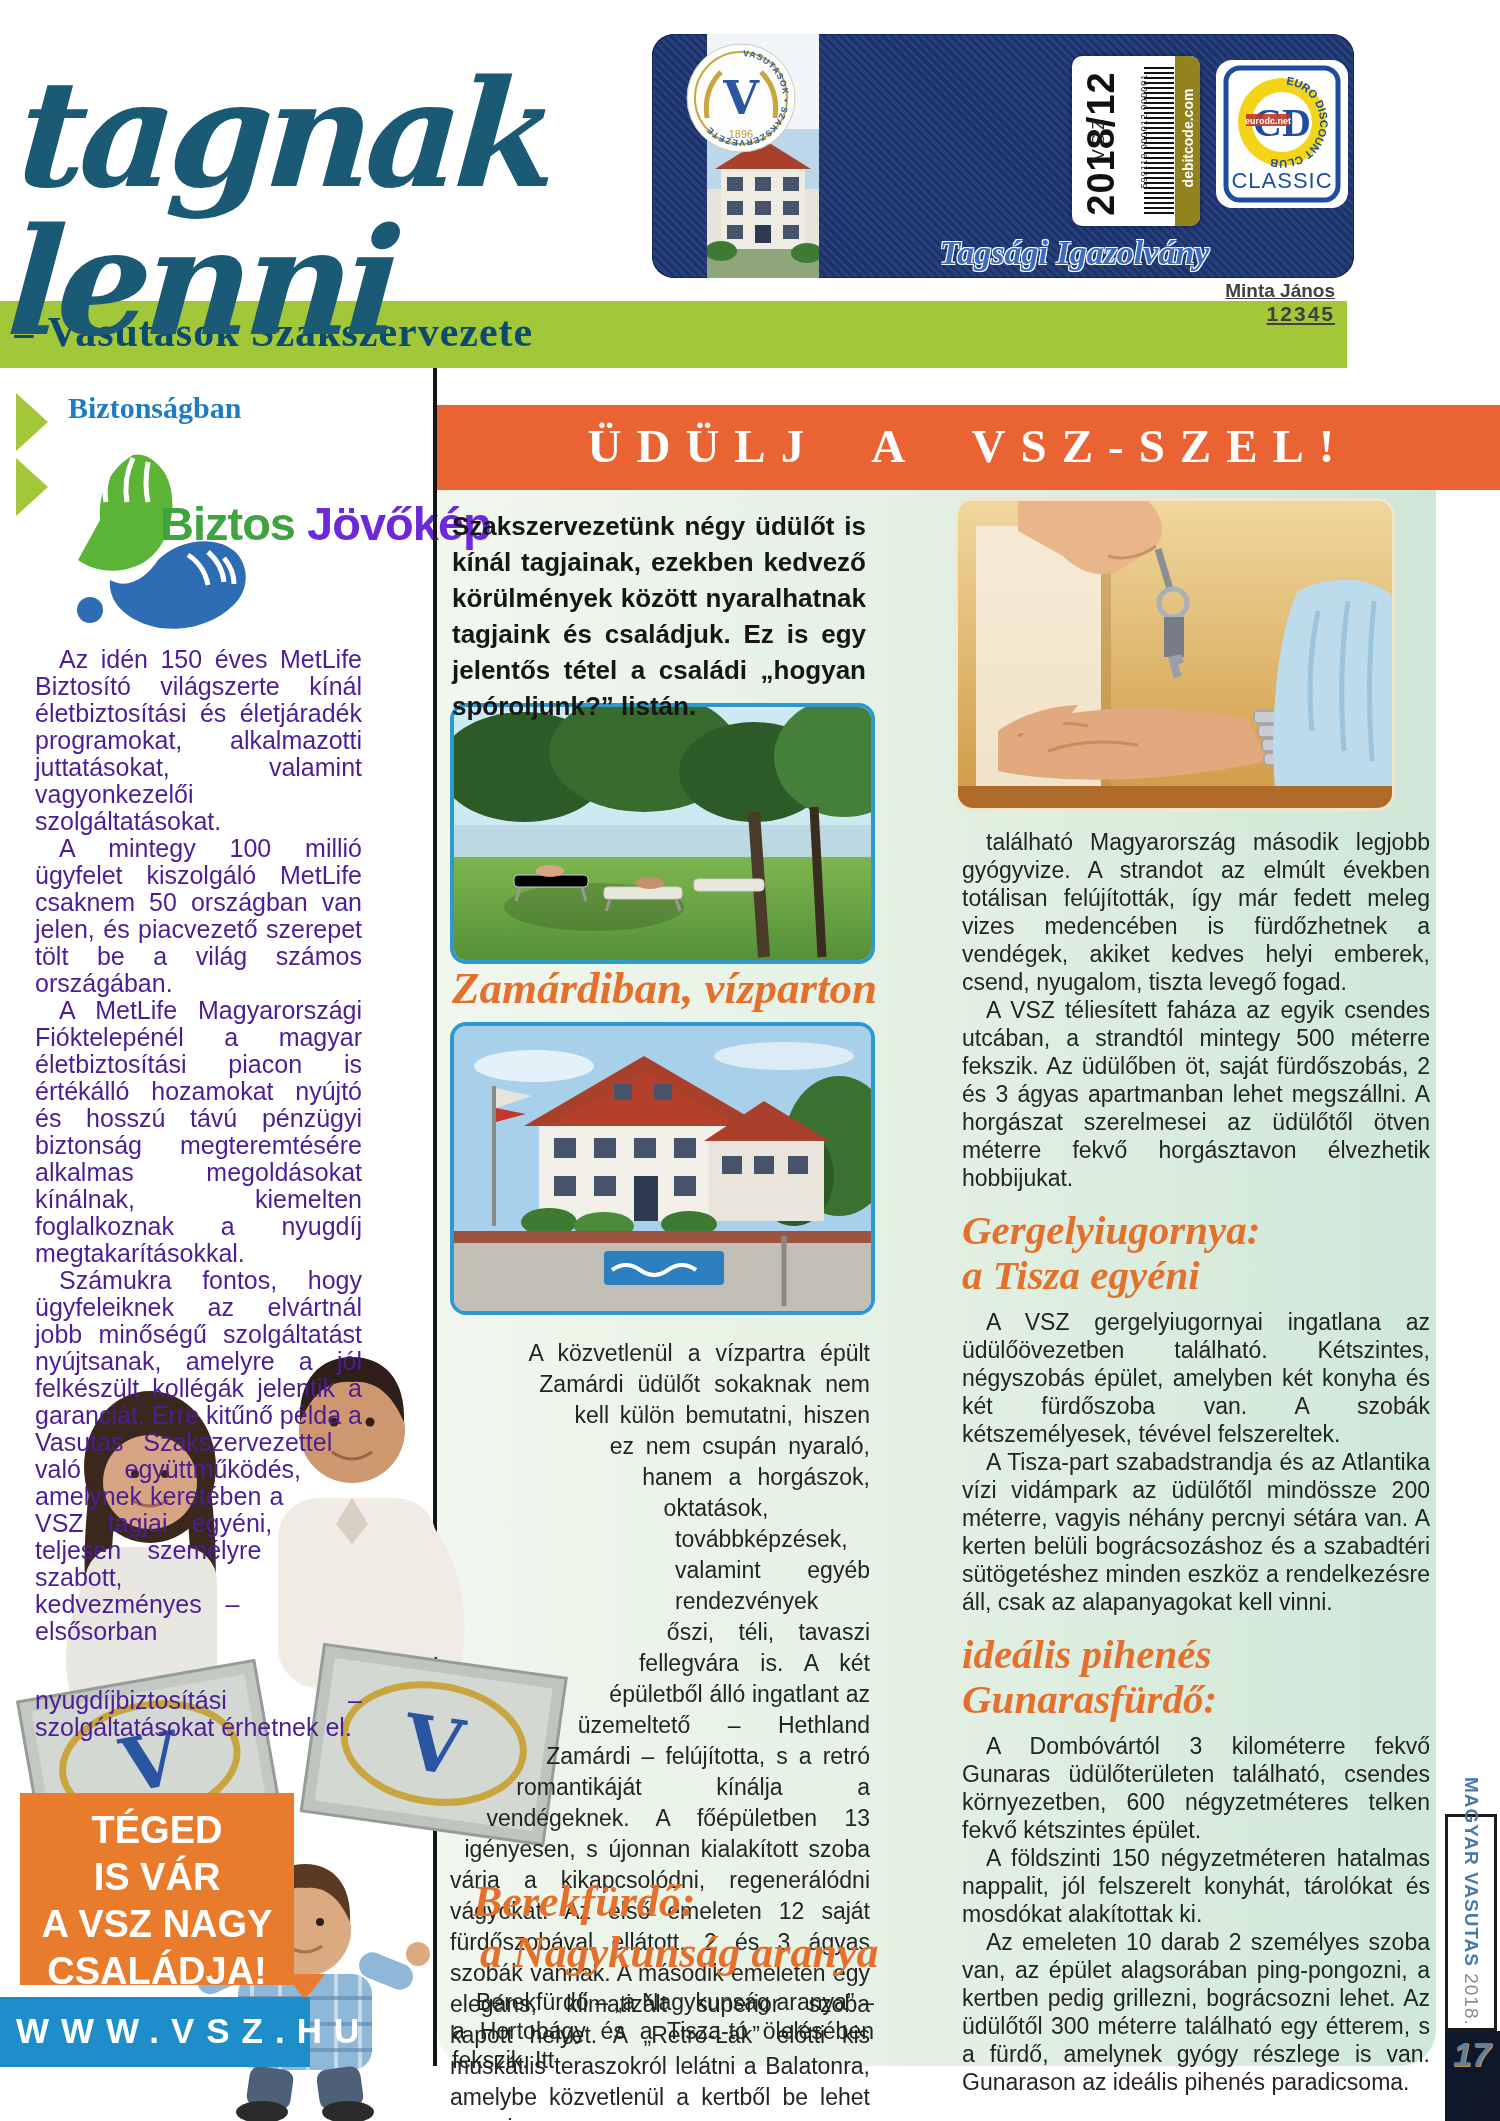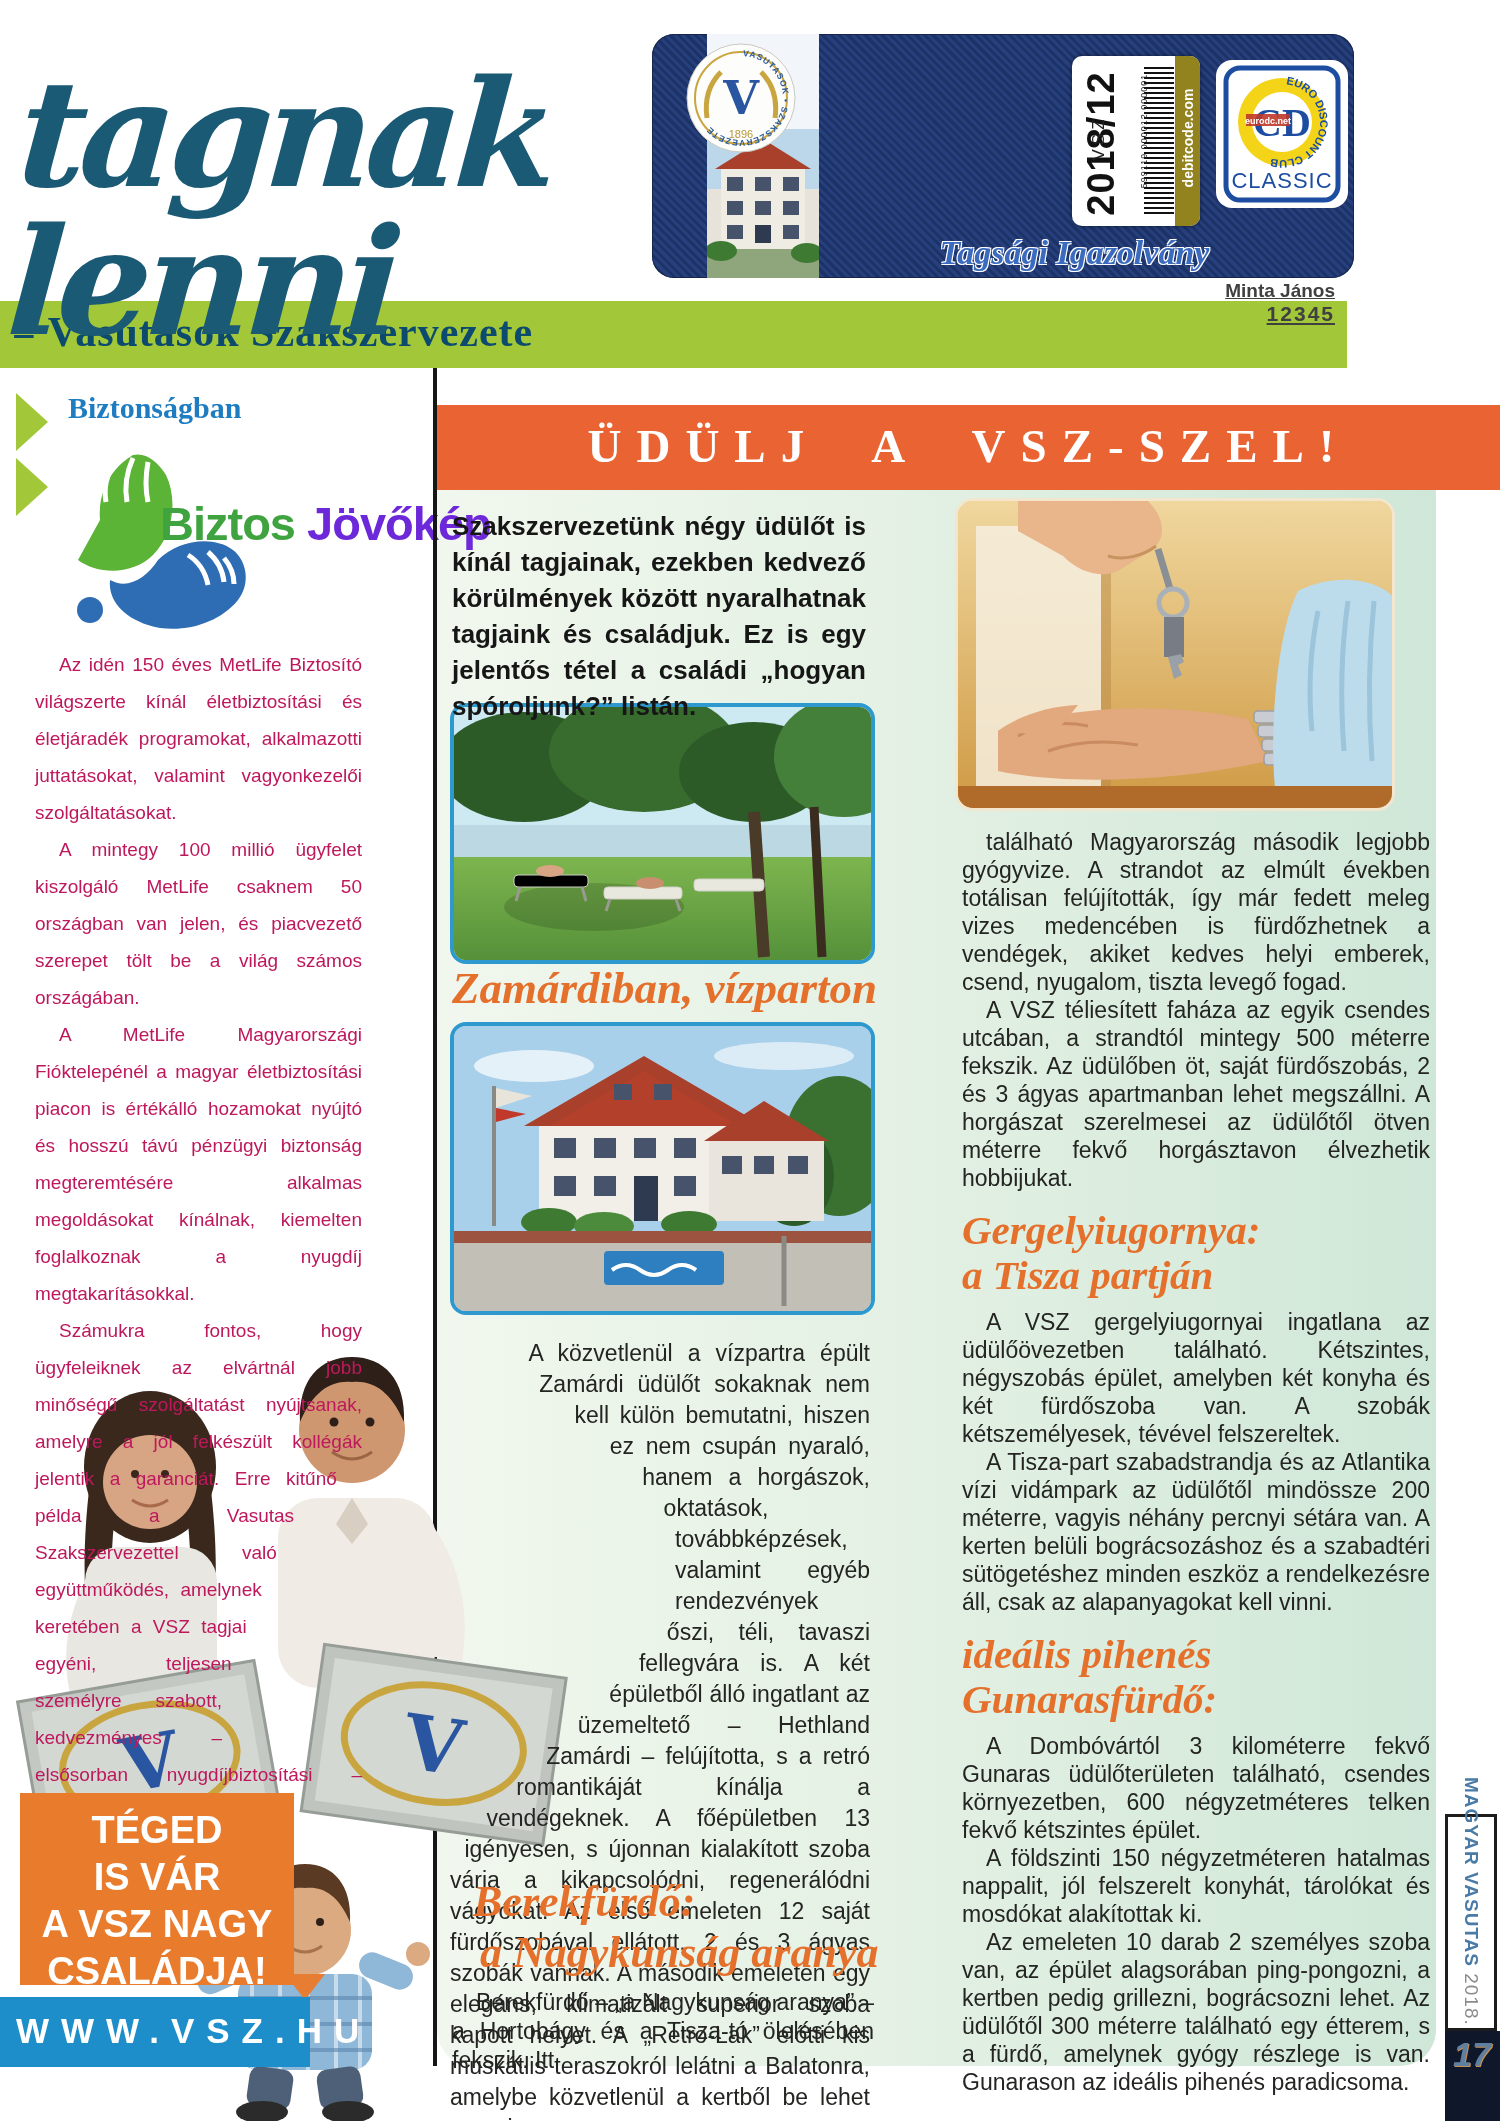--- a/index.html
+++ b/index.html
@@ -46,22 +46,22 @@
   .holder .name{font-size:19px;font-weight:bold;}
   .holder .id{font-size:21px;font-weight:bold;letter-spacing:2px;}
 
   
   .tri{width:0;height:0;border-top:29px solid transparent;border-bottom:29px solid transparent;
        border-left:32px solid #a2c739;z-index:2;}
   .kicker{left:68px;top:391px;font-family:"Liberation Serif",serif;font-weight:bold;
        font-size:30px;color:#1e7dc0;z-index:2;}
   .logo-words{left:160px;top:496px;font-size:47px;font-weight:bold;z-index:2;letter-spacing:-1px;}
   .logo-words .w1{color:#3fa33f;} .logo-words .w2{color:#6d28d9;}
-  .left-col{left:35px;top:646px;width:327px;font-size:19px;line-height:37px;
-       text-align:justify;color:#be185d;z-index:4;}
+  .left-col{left:35px;top:646px;width:327px;font-size:25px;line-height:27px;
+       text-align:justify;color:#4c1d95;z-index:4;}
   .left-col p{margin:0;text-indent:24px;}
   .wrapR{float:right;width:140px;height:420px;
        shape-outside:polygon(100% 42%,100% 100%,0 100%,55% 55%);shape-margin:10px;}
 
   
   .rule{left:433px;top:368px;width:4px;height:1698px;background:#161616;z-index:2;}
   .mint{left:437px;top:490px;width:999px;height:1576px;z-index:0;
        background:linear-gradient(90deg,#f1f7ee 0%,#e4f1e4 45%,#cfe7d8 100%);
        border-radius:0 0 36px 36px;}
   .orange-banner{left:437px;top:405px;width:1063px;height:85px;background:#ea6332;z-index:2;}
@@ -347,21 +347,21 @@
       <path d="M360,110 q-12,60 -6,120 M390,100 q-10,70 -4,150 M416,100 q-8,80 -2,160" stroke="#9cc4da" stroke-width="5" fill="none"></path>
       <rect y="285" width="434" height="22" fill="#b06a2a"></rect>
     </svg>
   </div>
 
   <div class="abs right-col">
     <p>található Magyarország második legjobb gyógyvize. A strandot az elmúlt években totálisan felújították, így már fedett meleg vizes medencében is fürdőzhetnek a vendégek, akiket kedves helyi emberek, csend, nyugalom, tiszta levegő fogad.</p>
     <p>A VSZ téliesített faháza az egyik csendes utcában, a strandtól mintegy 500 méterre fekszik. Az üdülőben öt, saját fürdőszobás, 2 és 3 ágyas apartmanban lehet megszállni. A horgászat szerelmesei az üdülőtől ötven méterre fekvő horgásztavon élvezhetik hobbijukat.</p>
     <div class="rh">
       <div>Gergelyiugornya:</div>
-      <div>a Tisza partján</div>
+      <div>a Tisza egyéni</div>
     </div>
     <p>A VSZ gergelyiugornyai ingatlana az üdülőövezetben található. Kétszintes, négyszobás épület, amelyben két konyha és két fürdőszoba van. A szobák kétszemélyesek, tévével felszereltek.</p>
     <p>A Tisza-part szabadstrandja és az Atlantika vízi vidámpark az üdülőtől mindössze 200 méterre, vagyis néhány percnyi sétára van. A kerten belüli bográcsozáshoz és a szabadtéri sütögetéshez minden eszköz a rendelkezésre áll, csak az alapanyagokat kell vinni.</p>
     <div class="rh">
       <div>ideális pihenés</div>
       <div>Gunarasfürdő:</div>
     </div>
     <p>A Dombóvártól 3 kilométerre fekvő Gunaras üdülőterületen található, csendes környezetben, 600 négyzetméteres telken fekvő kétszintes épület.</p>
     <p>A földszinti 150 négyzetméteren hatalmas nappalit, jól felszerelt konyhát, tárolókat és mosdókat alakítottak ki.</p>
     <p>Az emeleten 10 darab 2 személyes szoba van, az épület alagsorában ping-pongozni, a kertben pedig grillezni, bográcsozni lehet. Az üdülőtől 300 méterre található egy étterem, s a fürdő, amelynek gyógy részlege is van. Gunarason az ideális pihenés paradicsoma.</p>

